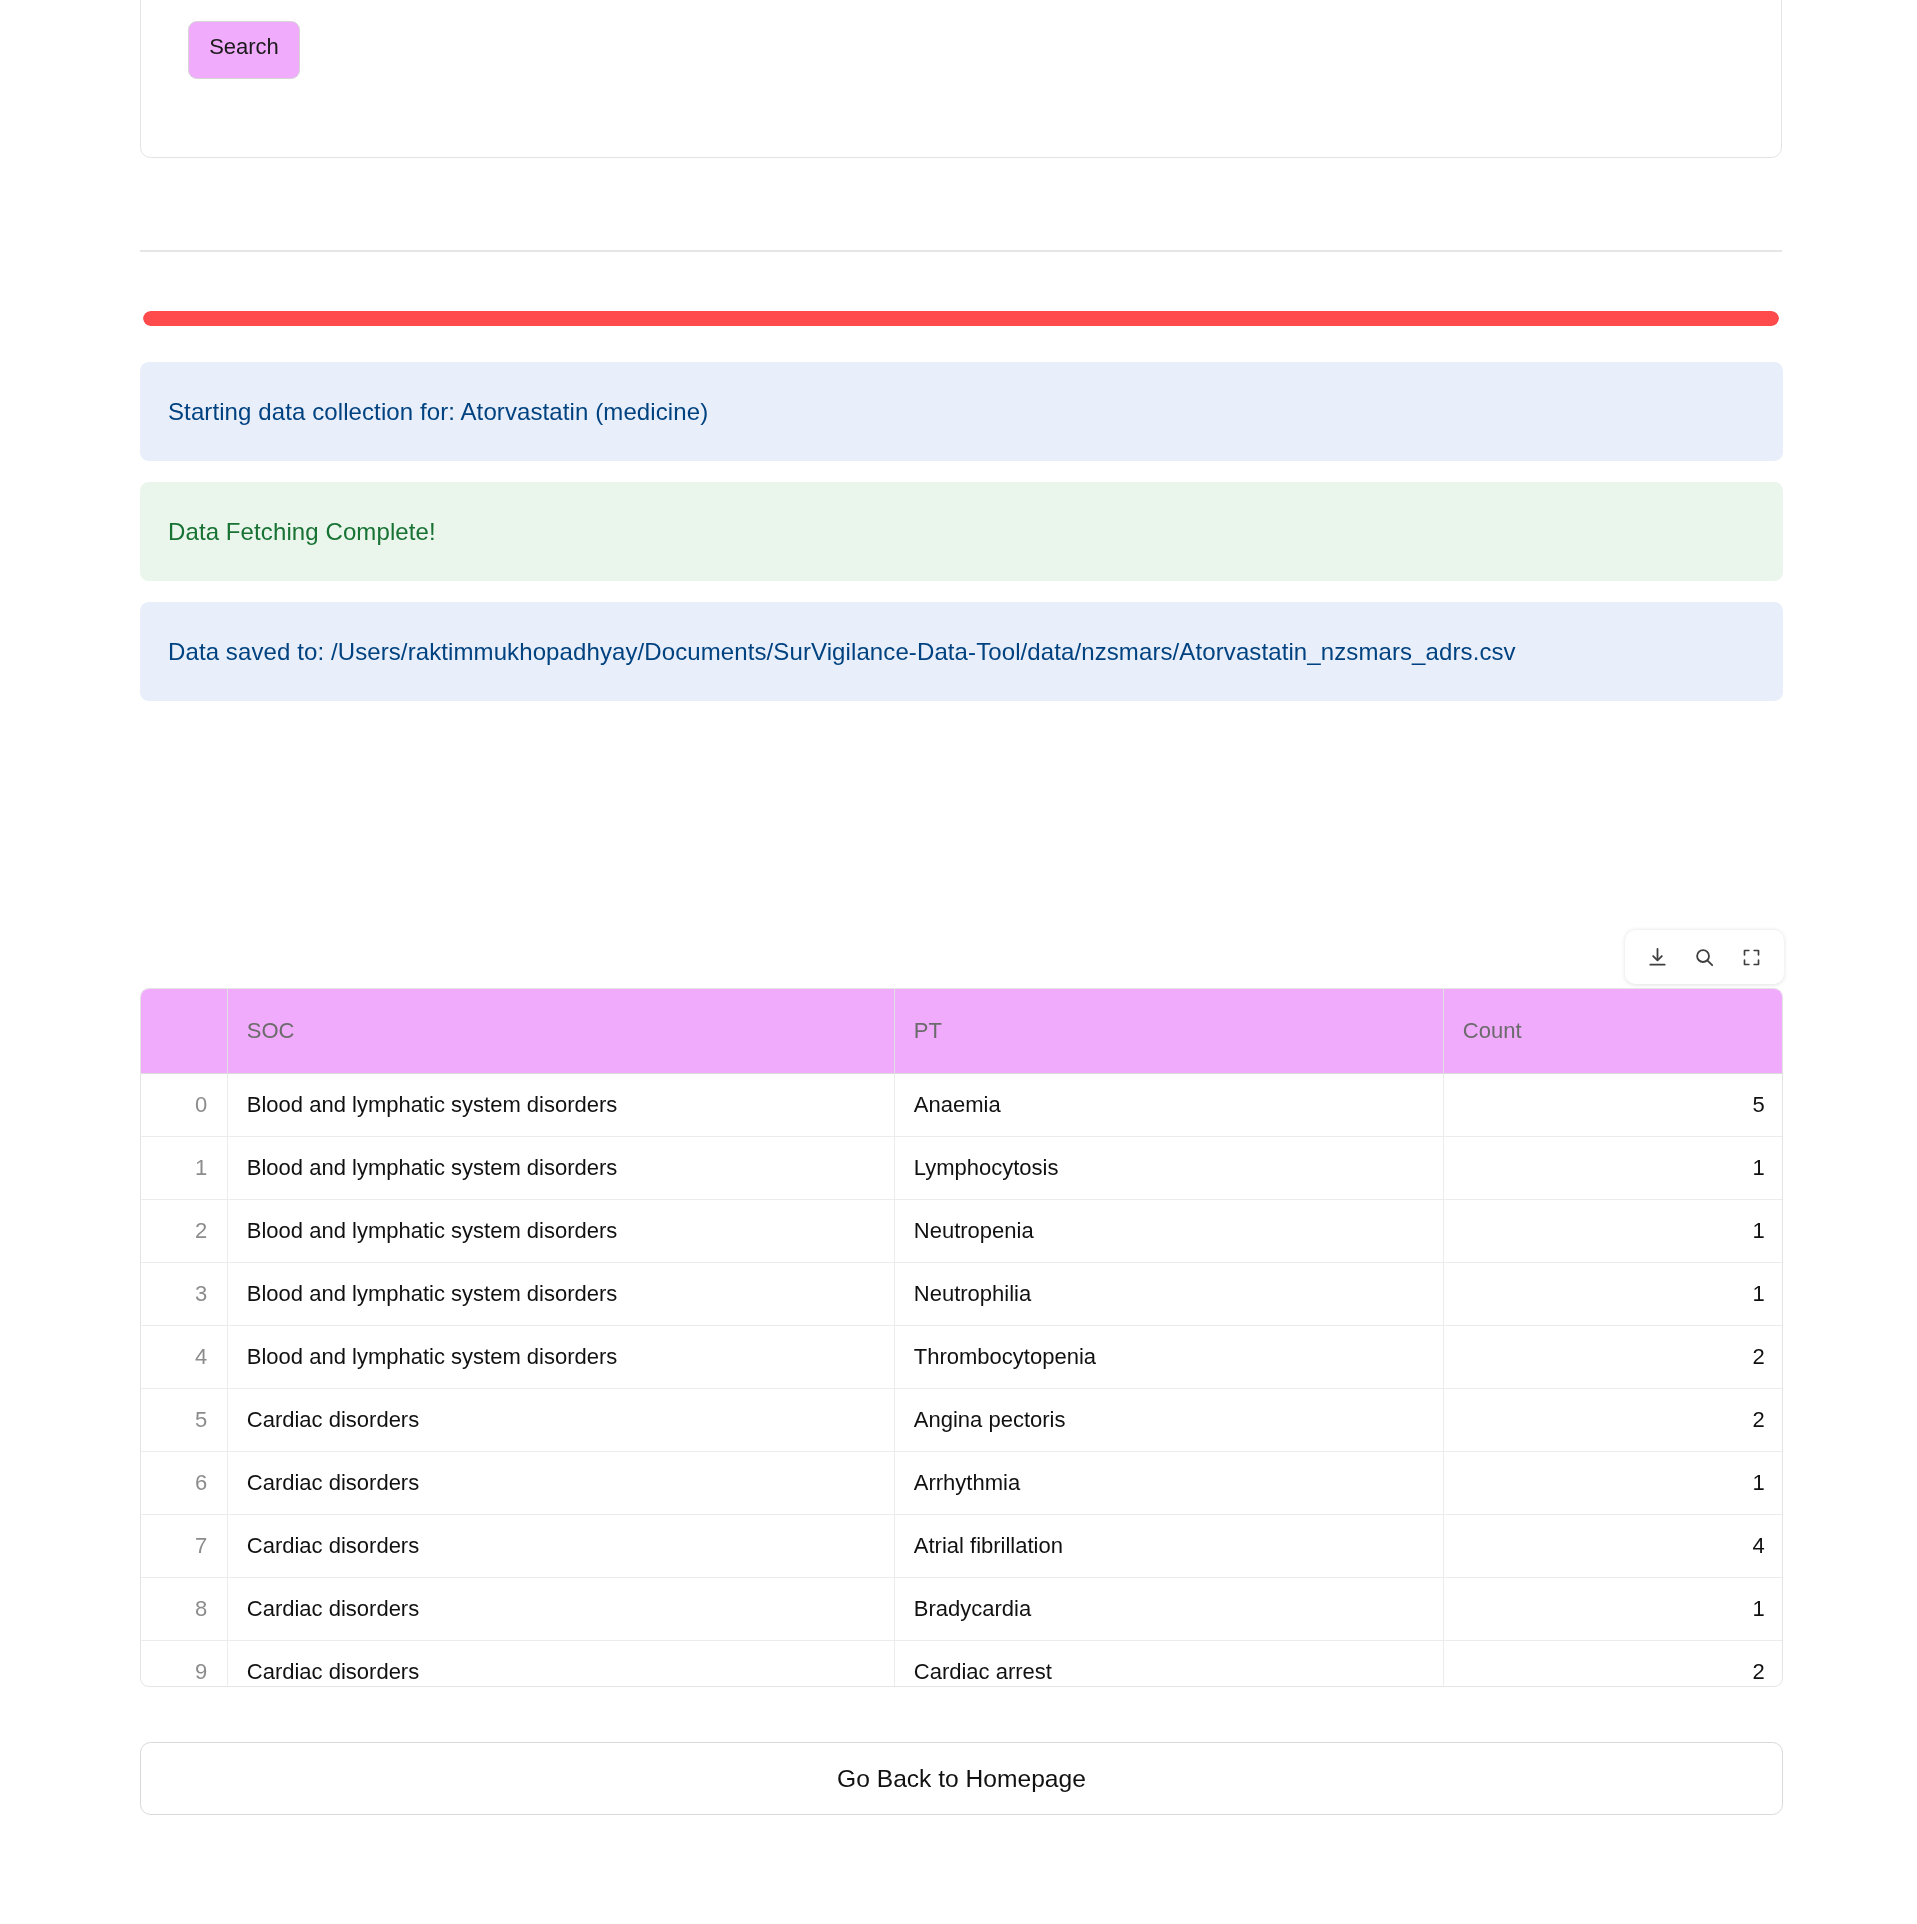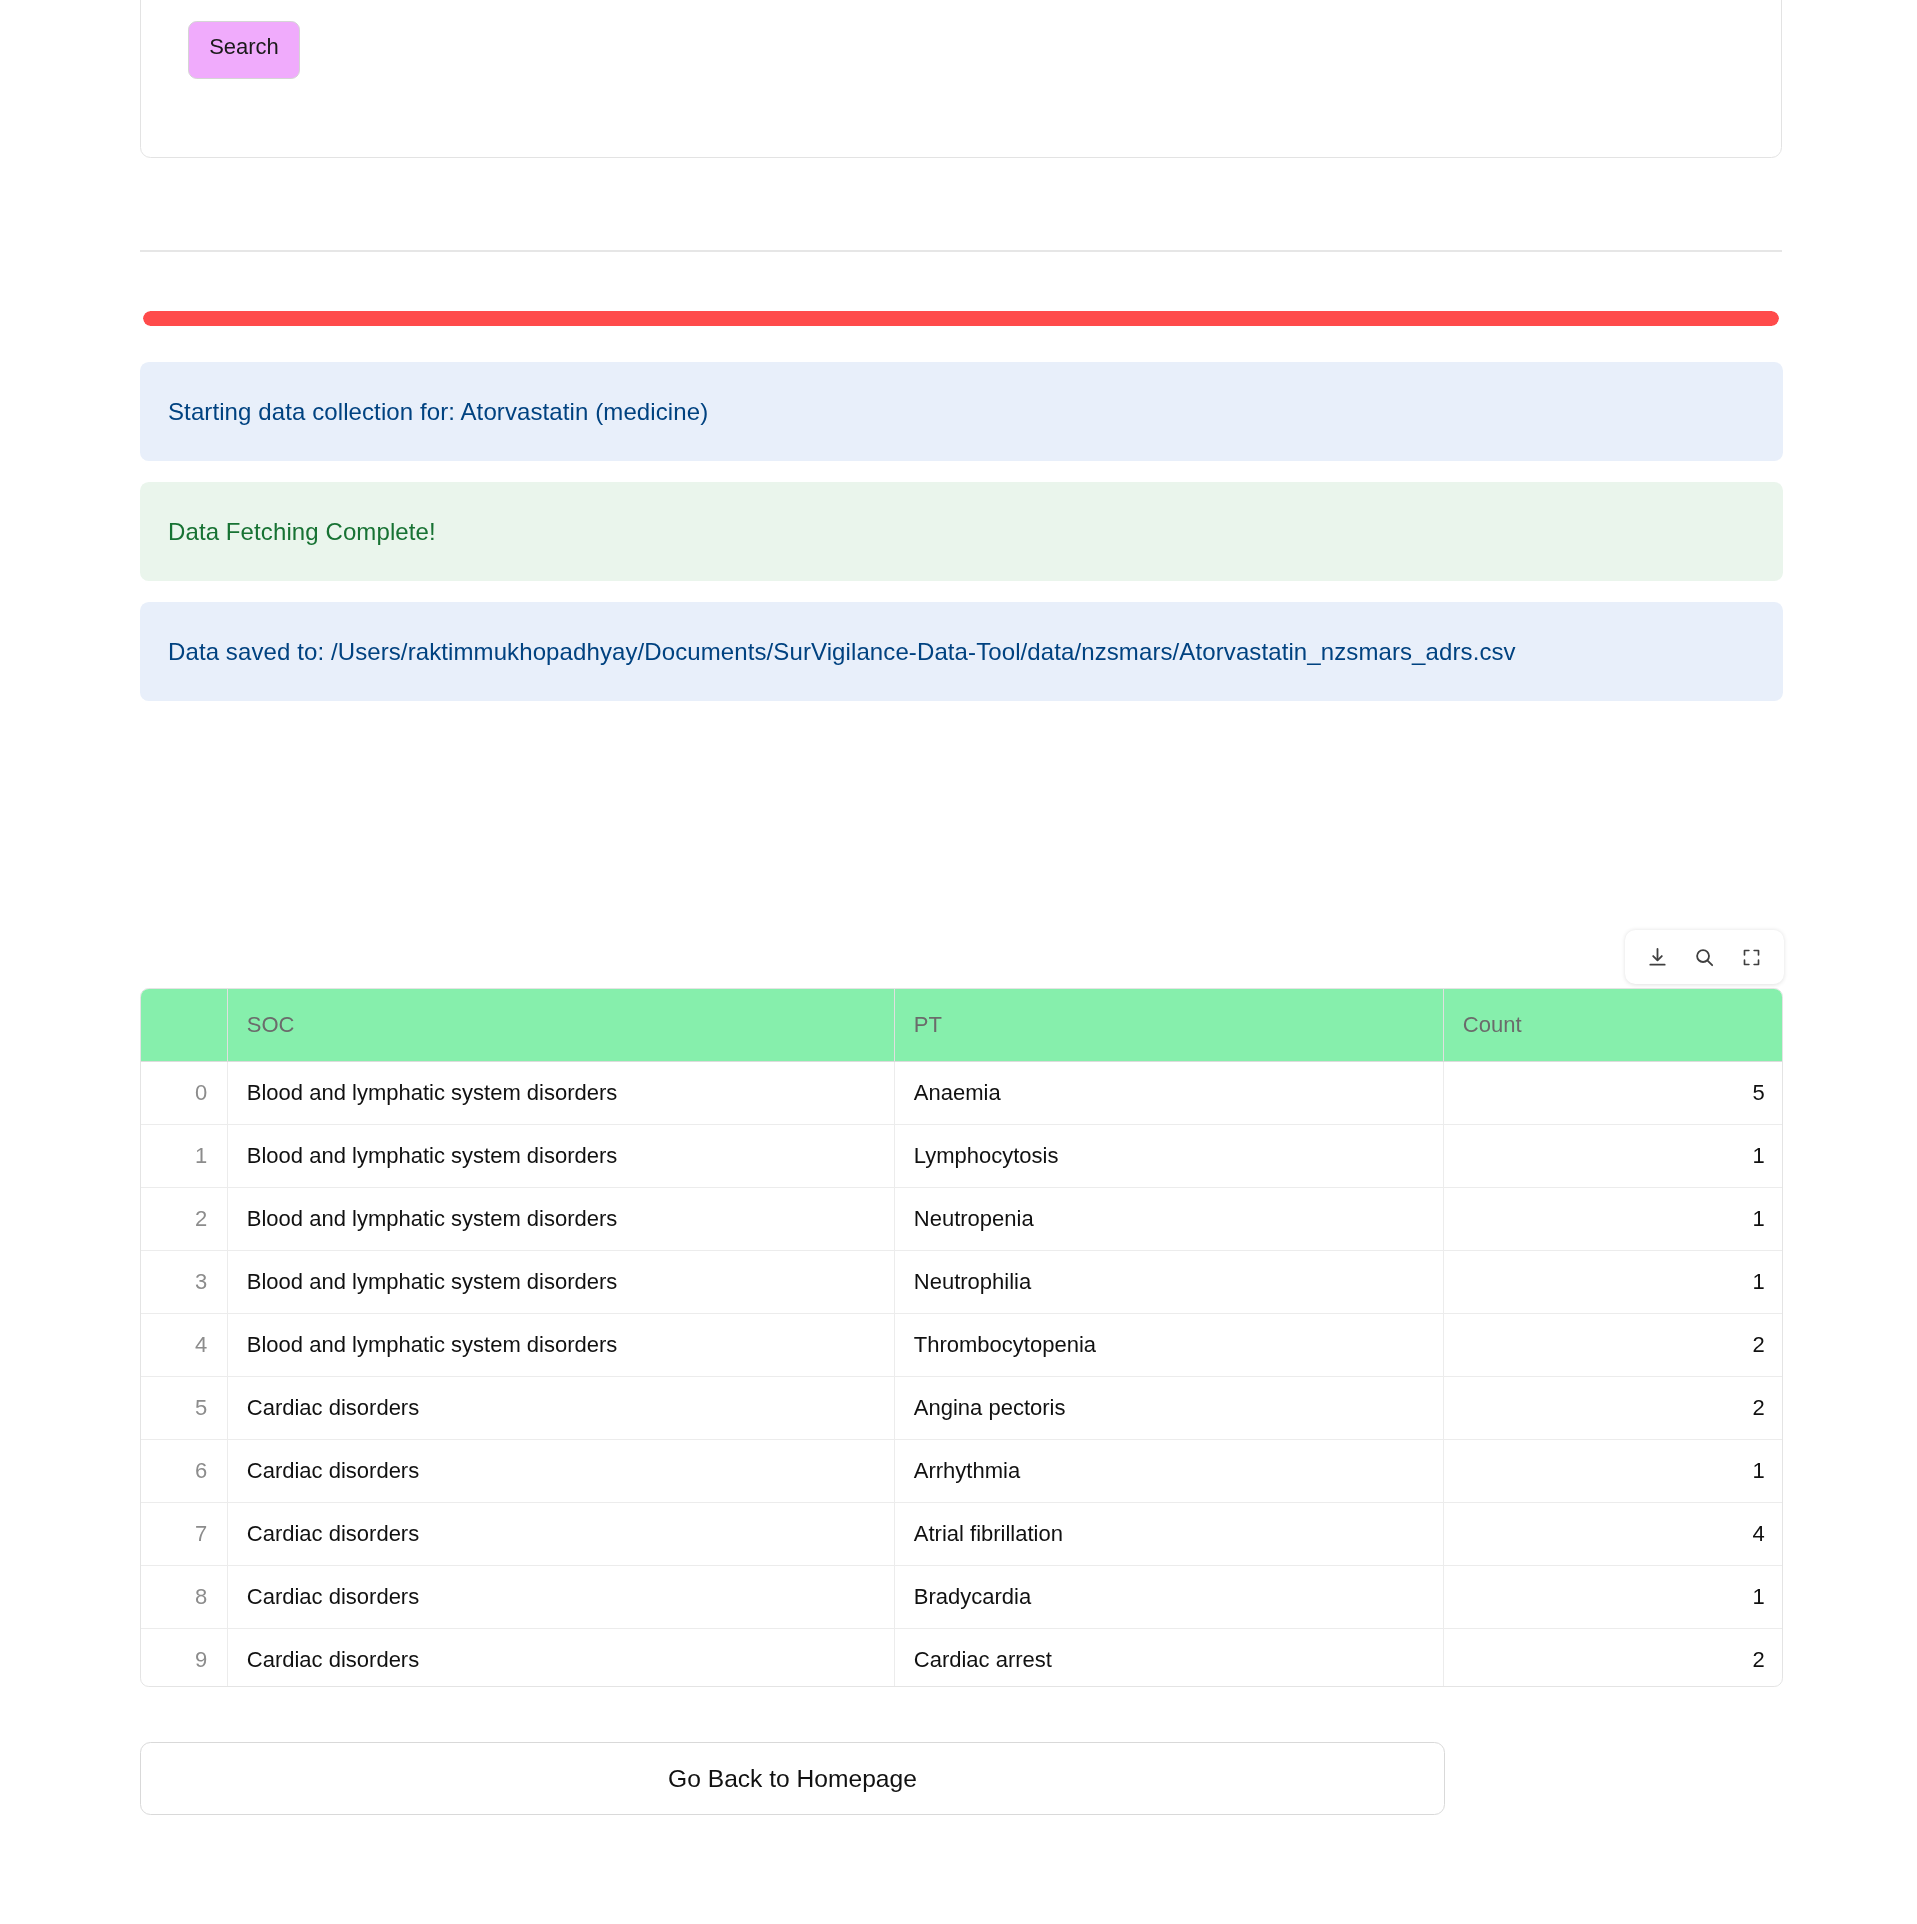--- a/index.html
+++ b/index.html
@@ -147,22 +147,22 @@
     border-collapse: collapse;
     table-layout: fixed;
     font-size: 22px;
   }
   table.df col.c-idx   { width: 86px;  }
   table.df col.c-soc   { width: 667px; }
   table.df col.c-pt    { width: 549px; }
   table.df col.c-count { width: 341px; }
 
   table.df thead th {
-    height: 72px;
-    background: #86efac;
+    height: 84px;
+    background: #f0abfc;
     color: #6b6b6b;
     font-weight: 400;
     font-size: 22px;
     text-align: left;
     padding: 0 19.3px;
     border-right: 0.9px solid #e0e0e0;
     border-bottom: 0.9px solid #dcdcdc;
     vertical-align: middle;
   }
   table.df thead th.idx-head {
@@ -186,21 +186,21 @@
     text-align: right;
     padding-right: 19.3px;
   }
   table.df tbody td.count { text-align: right; }
 
   
   .home-button {
     position: absolute;
     left: 140px;
     top: 1742px;
-    width: 1305px;
+    width: 1643px;
     height: 73px;
     background: #ffffff;
     border: 0.9px solid #d9d9d9;
     border-radius: 10.5px;
     font-size: 24.6px;
     color: #111111;
     font-family: "Liberation Sans", "DejaVu Sans", sans-serif;
     cursor: pointer;
     display: flex;
     align-items: center;

